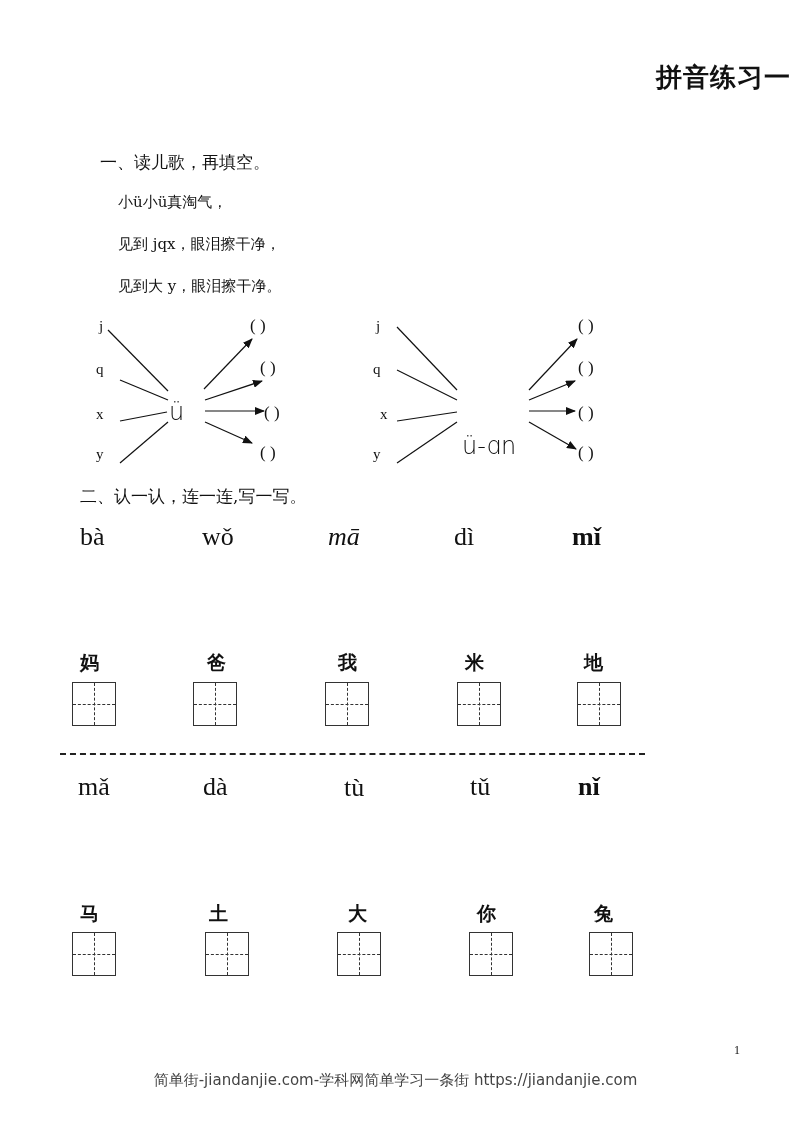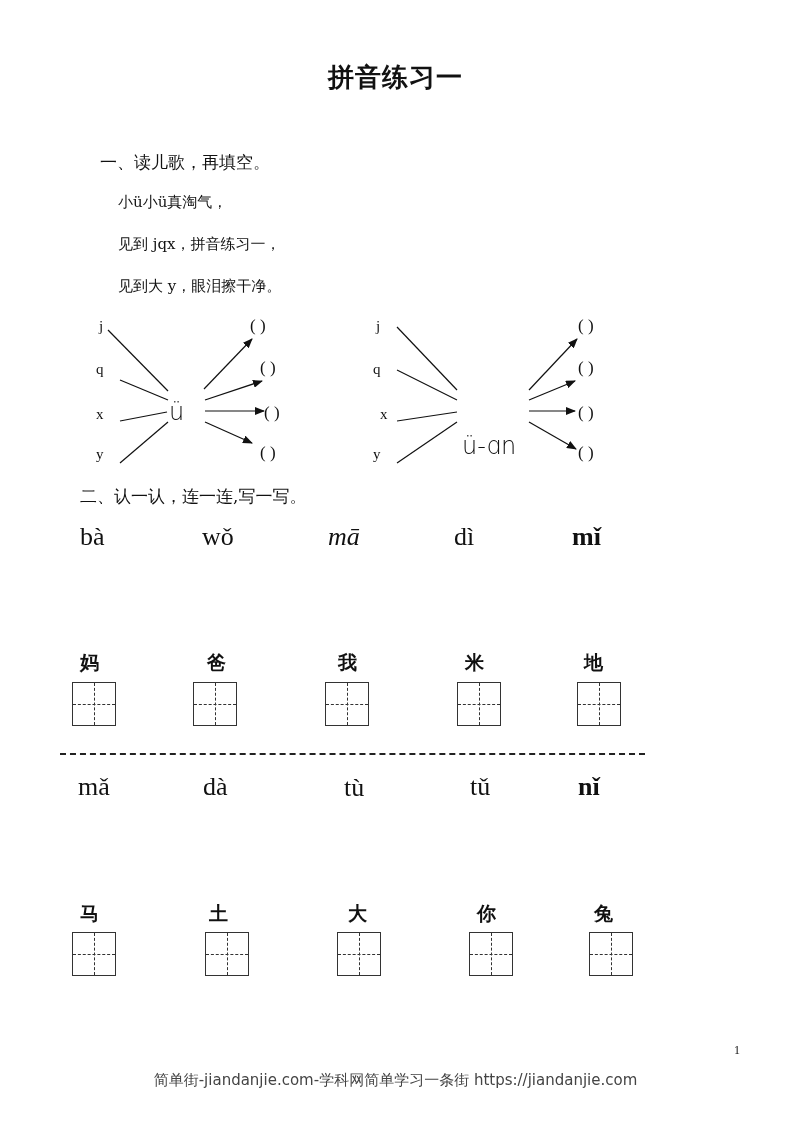--- a/index.html
+++ b/index.html
@@ -1,19 +1,19 @@
 <!DOCTYPE html>
 <html><head>
   <meta charset="utf-8">
   <style>
     html, body { margin:0; padding:0; background:#ffffff; }
     body { width:791px; height:1122px; position:relative; overflow:hidden;
            font-family:"DejaVu Serif","Liberation Serif",serif; color:#111; }
     .abs { position:absolute; white-space:nowrap; }
-    .title { left:0; width:791px; top:60px; text-align:center; font-family:"DejaVu Sans","Liberation Sans",sans-serif;
+    .title { left:0; width:791px; top:60px; text-align:right; font-family:"DejaVu Sans","Liberation Sans",sans-serif;
              font-size:26px; font-weight:bold; letter-spacing:1px; }
     .sec { font-size:17px; font-family:"DejaVu Serif","Liberation Serif",serif; }
     .poem { font-size:15px; }
     .lbl { font-size:15px; font-family:"Liberation Serif","DejaVu Serif",serif; }
     .center { font-size:24px; font-family:"DejaVu Sans","Liberation Sans",sans-serif; font-weight:300; }
     .paren { font-size:17px; font-family:"Liberation Serif","DejaVu Serif",serif; }
     .py { font-size:26px; font-family:"Liberation Serif","DejaVu Serif",serif; }
     .py.bold { font-weight:bold; }
     .hz { font-size:19px; font-weight:bold; font-family:"DejaVu Sans","Liberation Sans",sans-serif; }
     .box { position:absolute; width:44px; height:44px; border:1.5px solid #333; box-sizing:border-box; }
@@ -25,21 +25,21 @@
     .pagenum { font-size:12px; font-family:"Liberation Serif",serif; }
     svg.lines { position:absolute; left:0; top:0; }
   </style>
 </head>
 <body>
 
 <div class="abs title">拼音练习一</div>
 
 <div class="abs sec" style="left:100px; top:151px;font-family:Liberation Mono, monospace;">一、读儿歌，再填空。</div>
 <div class="abs poem" style="left:118px; top:193px;">小ü小ü真淘气，</div>
-<div class="abs poem" style="left:118px; top:235px;">见到 jqx，拼音练习一，</div>
+<div class="abs poem" style="left:118px; top:235px;">见到 jqx，眼泪擦干净，</div>
 <div class="abs poem" style="left:118px; top:277px;">见到大 y，眼泪擦干净。</div>
 
 <svg class="lines" width="791" height="1122">
   <defs>
     <marker id="ah" markerWidth="10" markerHeight="8" refX="9" refY="4" orient="auto" markerUnits="userSpaceOnUse">
       <path d="M0,0 L10,4 L0,8 z" fill="#111"></path>
     </marker>
   </defs>
   <g stroke="#111" stroke-width="1.2" fill="none">
 

